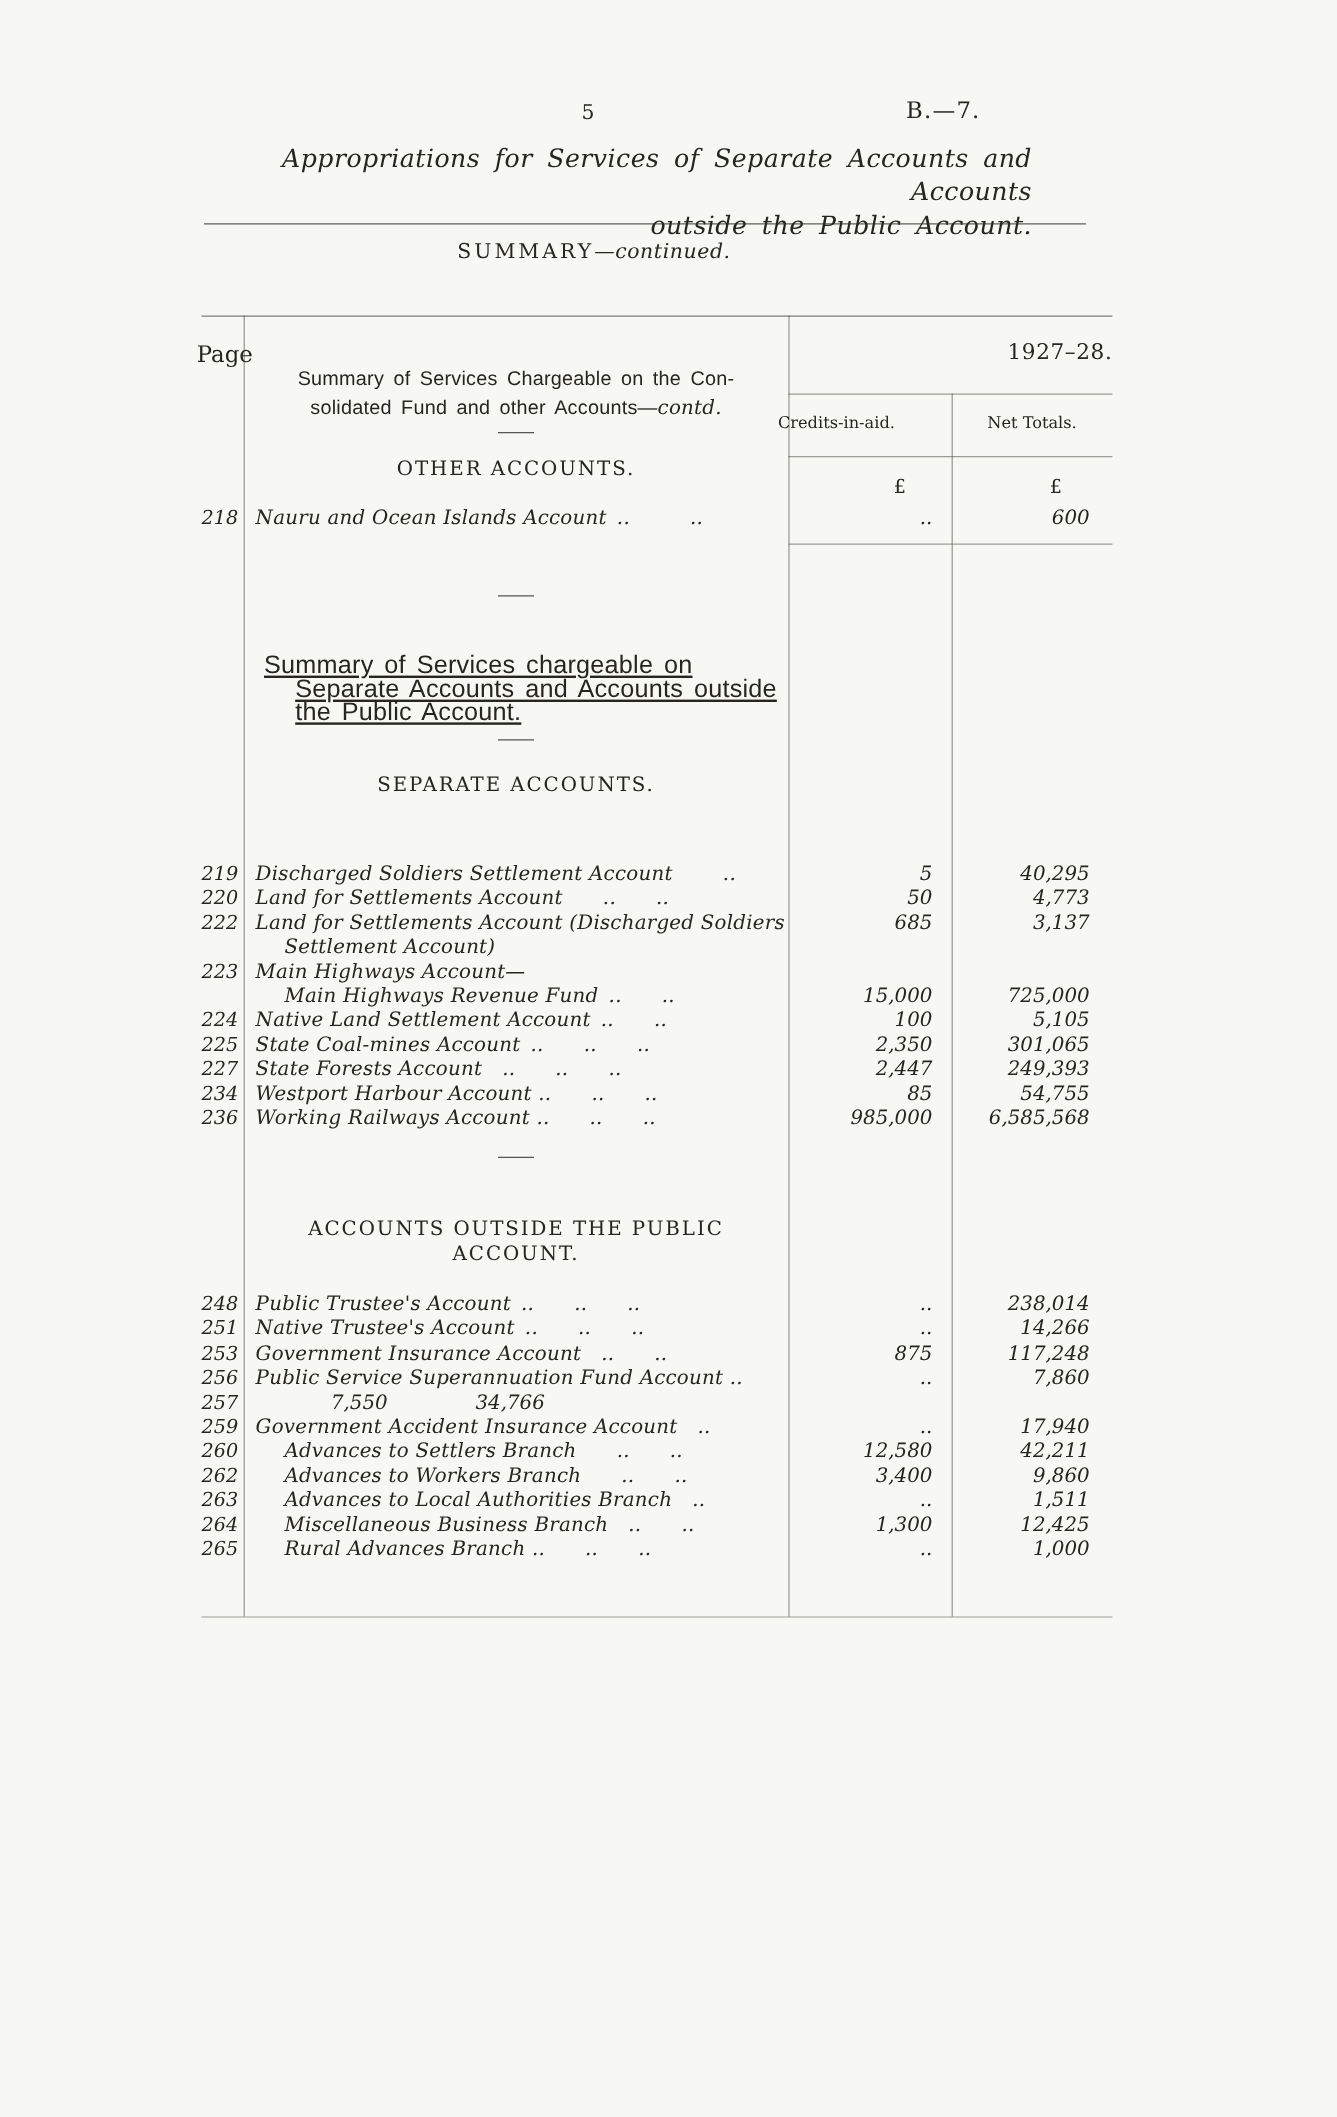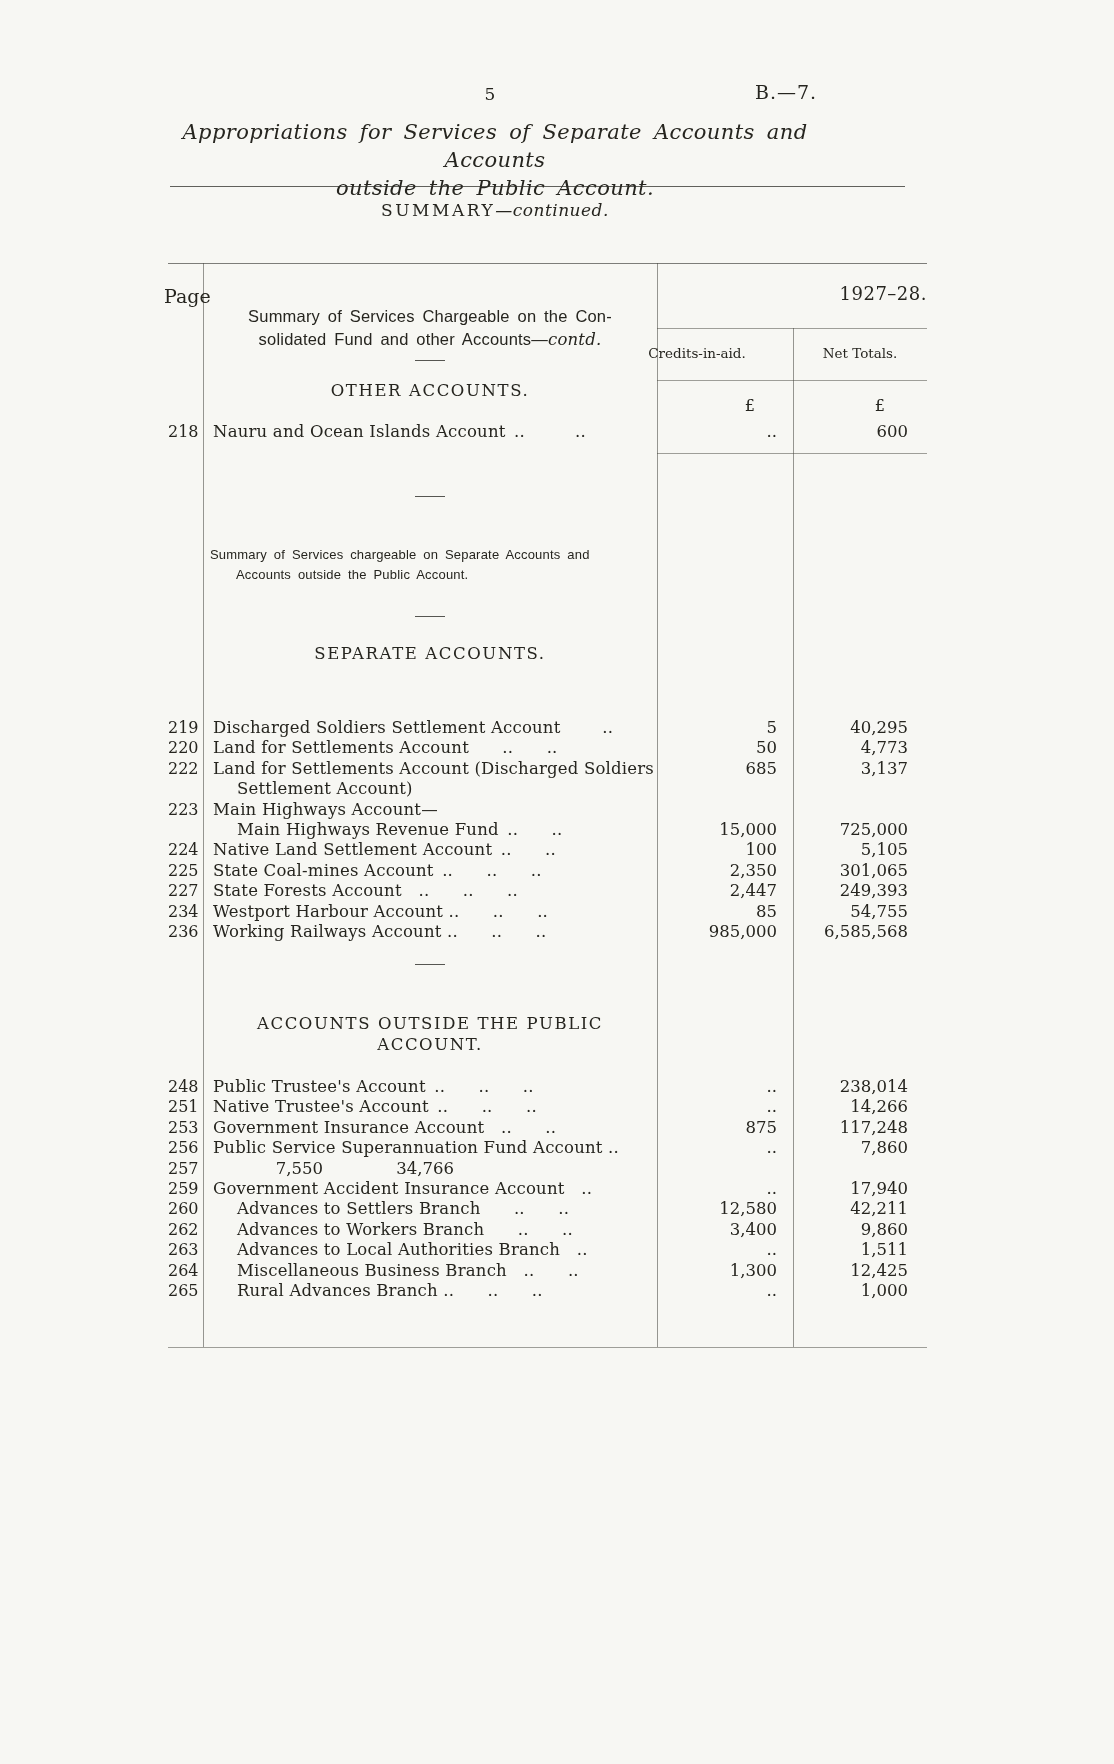--- a/index.html
+++ b/index.html
@@ -7,21 +7,21 @@
   .page{
     position:relative;width:1114px;height:1764px;margin:0 auto;
     background:#f7f7f3;
     color:#26251f;
     font-family:"DejaVu Serif", serif;
     overflow:hidden;
   }
   
   .folio-num{position:absolute;top:84px;left:455px;width:70px;text-align:center;font-size:17px;}
   .doc-ref{position:absolute;top:81px;left:755px;font-size:19px;letter-spacing:1px;}
-  .doc-title{position:absolute;top:118px;left:130px;width:730px;text-align:center;
+  .doc-title{position:absolute;top:118px;left:130px;width:730px;text-align:right;
     font-style:italic;font-size:21px;line-height:28px;letter-spacing:.4px;word-spacing:5px;}
   .title-rule{position:absolute;top:186px;left:170px;width:735px;height:0;
     border-top:1.6px solid rgba(45,45,40,.75);}
   .summary-line{position:absolute;top:200px;left:130px;width:730px;text-align:center;font-size:17px;}
   .summary-line .caps{letter-spacing:2.5px;}
   .summary-line .ital{font-style:italic;letter-spacing:.5px;}
 
   
   .tbl{position:absolute;left:168px;top:263px;width:759px;height:1084px;font-size:16.5px;}
   .hline{position:absolute;height:0;border-top:1.3px solid rgba(50,50,45,.62);}
@@ -46,26 +46,26 @@
   .credits-head{position:absolute;left:461px;top:82px;width:136px;text-align:center;font-size:13.5px;}
   .net-head{position:absolute;left:625px;top:82px;width:134px;text-align:center;font-size:13.5px;}
   .pound-row{position:absolute;left:489px;top:133px;width:270px;}
   .pound-credits{position:absolute;left:0;top:0;width:136px;text-align:right;padding-right:38px;font-size:16px;}
   .pound-net{position:absolute;left:136px;top:0;width:134px;text-align:right;padding-right:42px;font-size:16px;}
 
   
   .dash{position:absolute;left:247px;width:30px;height:0;border-top:1.6px solid rgba(45,45,40,.8);}
   .sec-heading{position:absolute;left:35px;width:454px;text-align:center;
     font-size:16.5px;letter-spacing:1.6px;line-height:21px;}
-  .intro-block{position:absolute;left:42px;top:0;width:430px;
-    font-family:"Liberation Sans", sans-serif;font-size:13px;line-height:19.5px;
-    letter-spacing:.2px;word-spacing:3px;padding-left:26px;text-indent:-26px;}
-
-  
-  .rows{position:absolute;left:0;width:759px;}
+  .intro-block{position:absolute;left:52px;top:0;width:430px;
+    font-family:"Liberation Sans", sans-serif;font-size:21px;line-height:19.5px;
+    letter-spacing:.2px;word-spacing:3px;padding-left:26px;text-indent:-26px;text-decoration:underline;}
+
+  
+  .rows{position:absolute;left:0;width:759px;font-style:italic;}
   .trow{display:flex;line-height:20.4px;}
   .c-page{width:35px;flex:none;text-align:right;padding-right:6px;font-size:16px;}
   .c-desc{width:454px;flex:none;padding-left:10px;letter-spacing:.2px;}
   .indent .c-desc{padding-left:34px;}
   .cont-line{padding-left:24px;}
   .c-credits{width:136px;flex:none;text-align:right;padding-right:16px;}
   .c-net{width:134px;flex:none;text-align:right;padding-right:19px;}
 </style>
 </head>
 <body>

